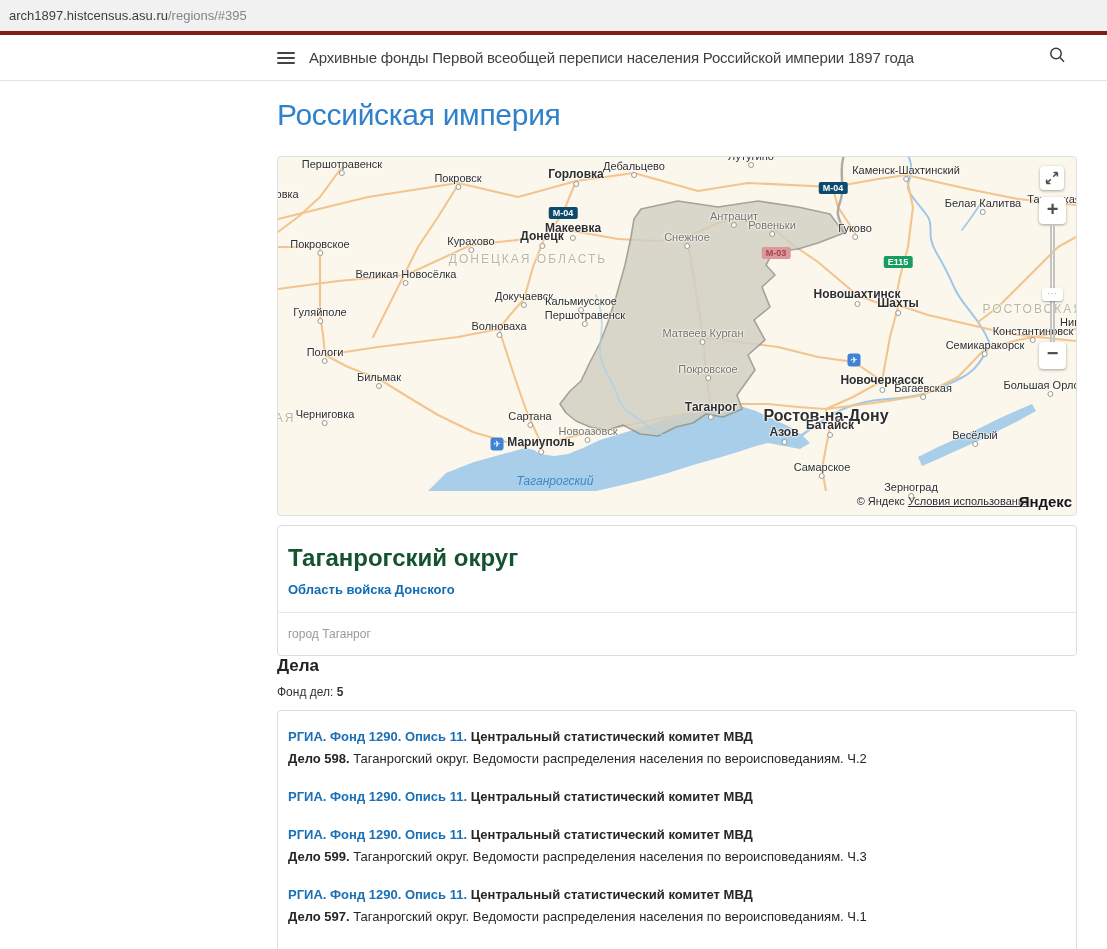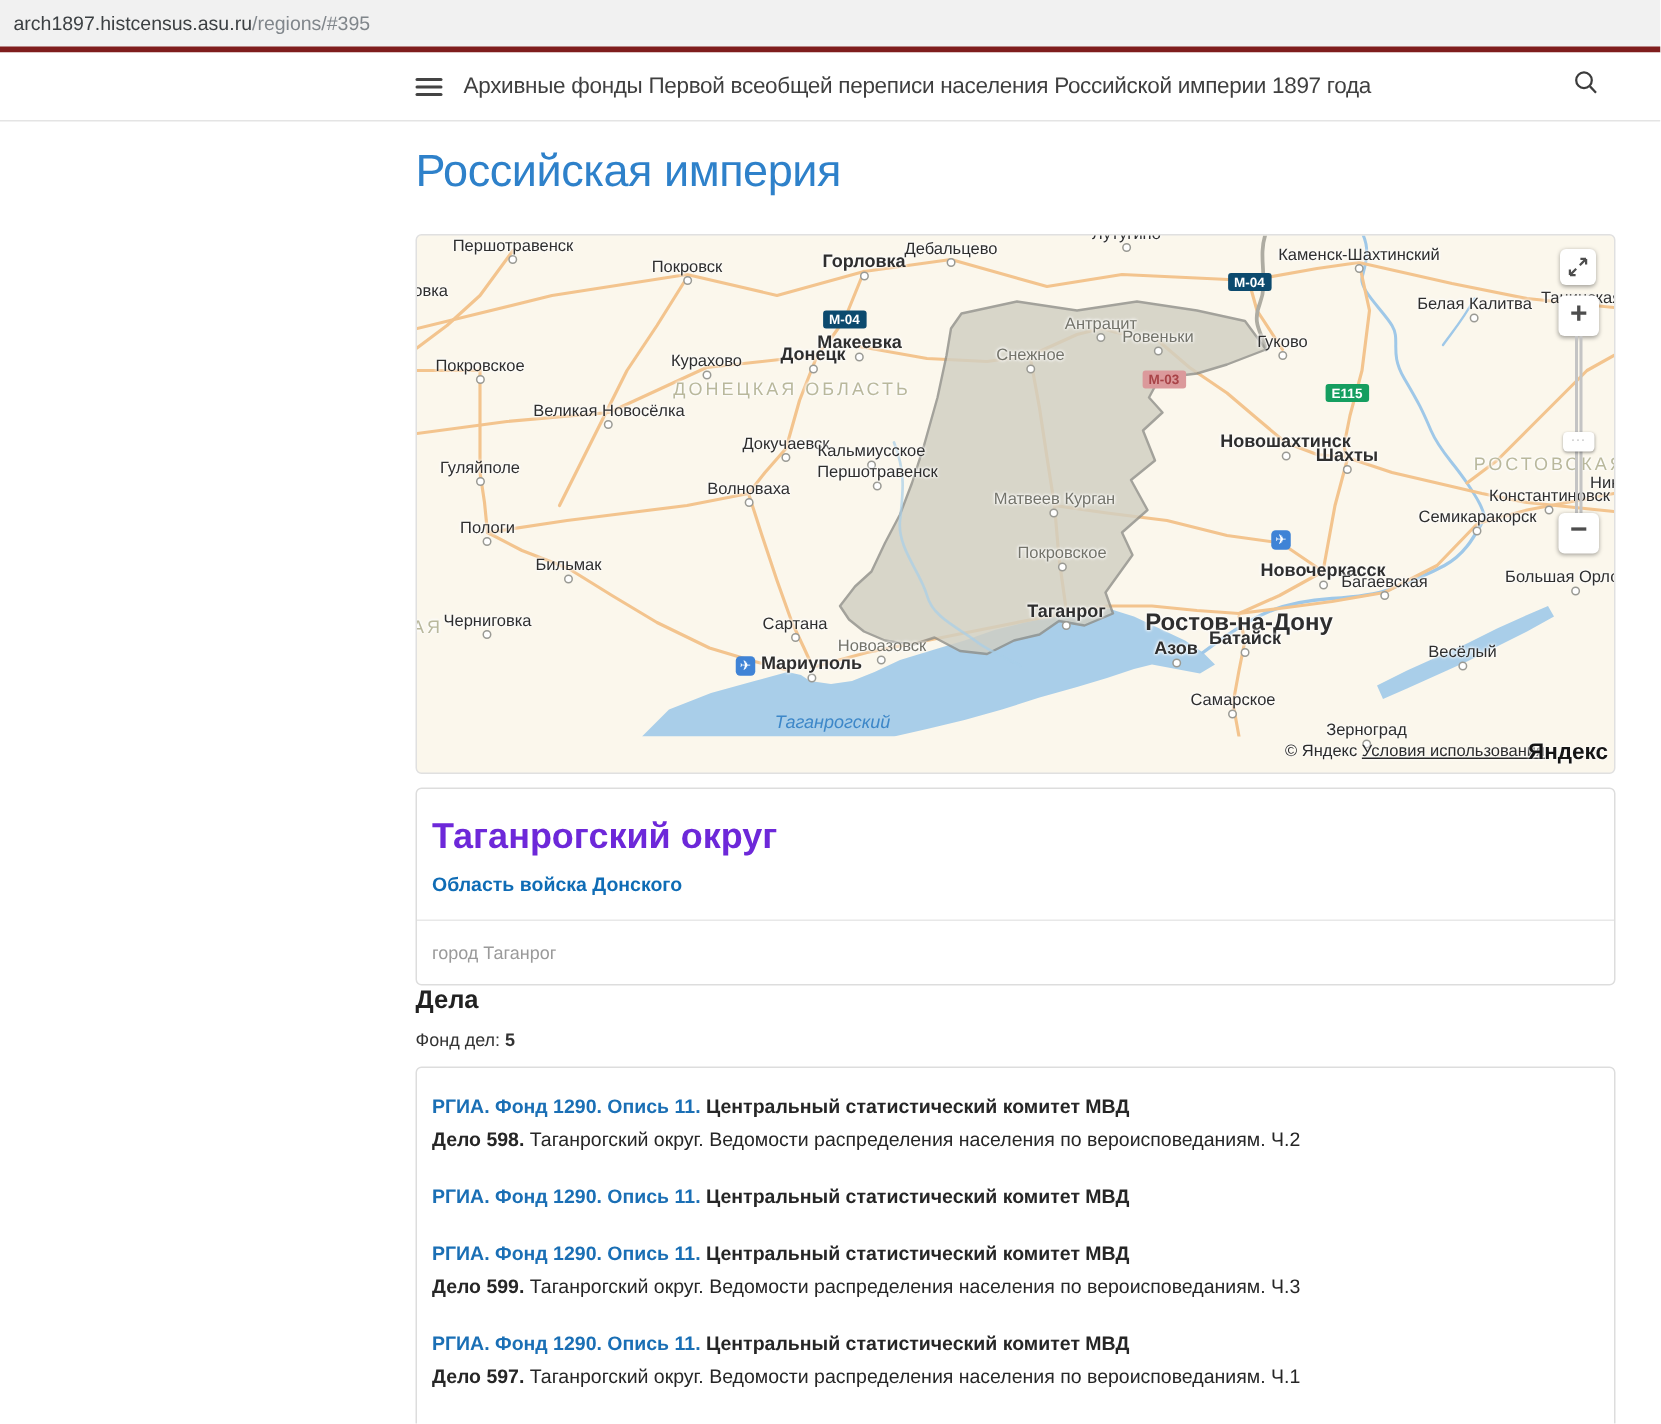--- a/index.html
+++ b/index.html
@@ -73,21 +73,21 @@
   .map-copy { position:absolute; right:46px; bottom:8px; font-size:11px;
     color:#2b2b2b; text-shadow:0 0 2px #fff,0 0 2px #fff; }
   .map-copy a { color:#2b2b2b; text-decoration:underline; cursor:pointer; }
   .ya-logo { position:absolute; right:4px; bottom:5px; font-size:15px;
     font-weight:bold; color:#151515; cursor:pointer;
     text-shadow:0 0 2px #fff,0 0 2px #fff; }
 
   
   .card { border:1px solid #ddd; border-radius:4px; }
   .region-card { margin-top:9px; padding:12px 10px 14px; }
-  .region-title { font-size:24px; font-weight:bold; color:#6d28d9;
+  .region-title { font-size:24px; font-weight:bold; color:#14532d;
     margin-top:6px; }
   .region-link { display:inline-block; margin-top:10px; font-size:13px;
     font-weight:bold; color:#0f6cb5; text-decoration:none; cursor:pointer; }
   .region-divider { border:0; border-top:1px solid #e8e8e8; margin:14px -10px; }
   .region-sub { font-size:12px; color:#9a9a9a; }
 
   
   .cases-heading { font-size:17px; font-weight:700;
     color:#222; }
   .cases-total { margin-top:9px; font-size:12px; color:#333; }

